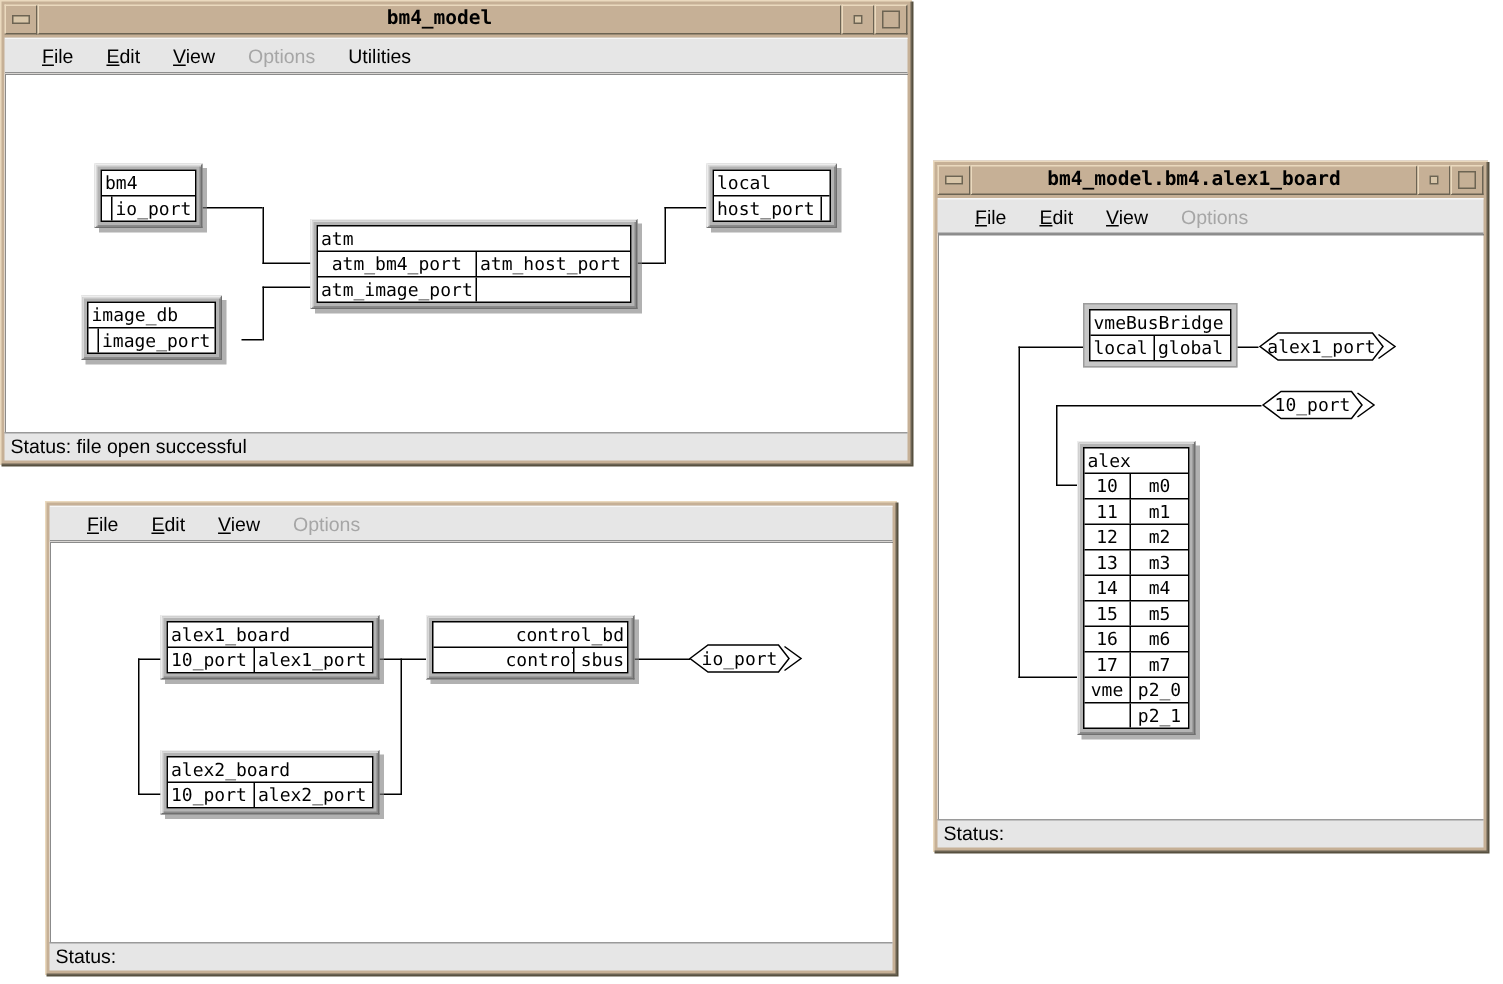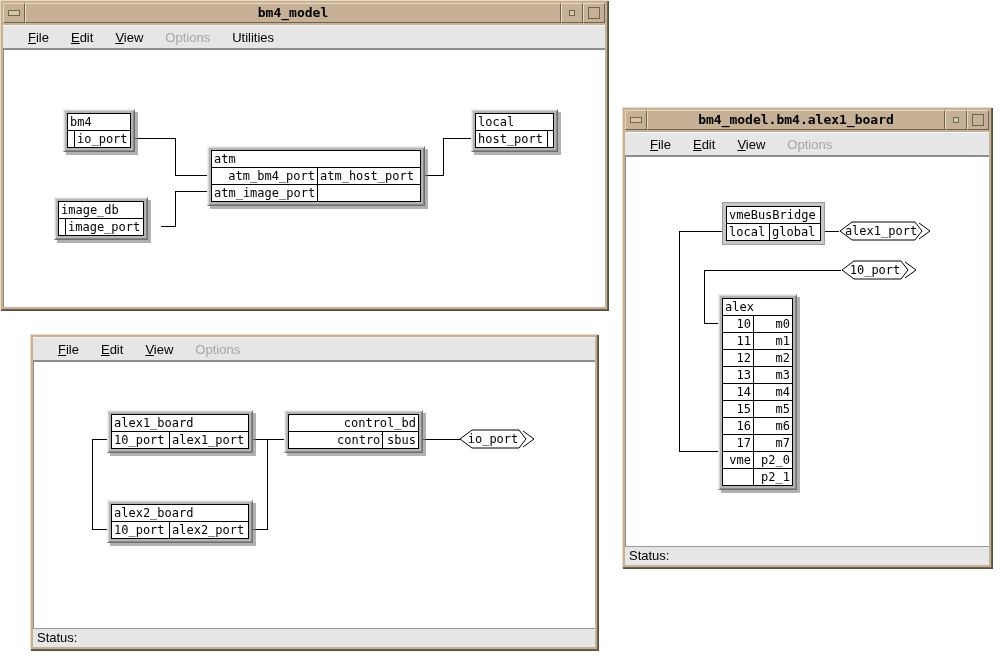--- a/index.html
+++ b/index.html
@@ -29,21 +29,21 @@
     white-space:nowrap;overflow:hidden;}
   
   .node{position:absolute;background:#b4b4b4;border:1px solid;border-color:#ededed #6f6f6f #6f6f6f #ededed;
     padding:3px;box-shadow:3px 3px 0 rgba(125,125,125,.6), inset 1px 1px 0 #d9d9d9, inset -1px -1px 0 #8a8a8a;}
   .node.flat{background:#c6c6c6;border-color:#9c9c9c;box-shadow:none;}
   .node-inner{border:1px solid #000;background:#fff;font:12px "DejaVu Sans Mono",monospace;color:#000;}
   .nrow{display:flex;height:16px;line-height:16px;border-top:1px solid #000;white-space:nowrap;}
   .nrow:first-child{border-top:0;}
   .ncell{box-sizing:border-box;padding:0 2px;border-left:1px solid #000;overflow:hidden;}
   .ncell:first-child{border-left:0;}
-  .ncell.ctr{text-align:right;}
+  .ncell.ctr{text-align:center;}
   .ncell.stub{width:6px;padding:0;}
   .ncell.fill{flex:1;}
   .ln{position:absolute;background:#000;}
   .hex{position:absolute;}
   .hex svg{position:absolute;left:0;top:0;}
   .hex .hex-label{position:absolute;left:0;right:8px;top:0;bottom:0;text-align:center;
     font:12px "DejaVu Sans Mono",monospace;line-height:20px;color:#000;}
 </style>
 </head>
 <body>
@@ -125,20 +125,21 @@
         <div class="nrow">
             <div class="ncell fill">local</div>
           </div>
         <div class="nrow">
             <div class="ncell fill">host_port</div>
             <div class="ncell stub"></div>
           </div>
       </div>
     </div>
   </div>
+  <div class="statusbar">Status: file open successful</div>
 </div>
 
 <div class="window" style="left:30px;top:334px;width:568px;height:316px;">
   <div class="menubar">
     <span class="menu-item mn">File</span>
     <span class="menu-item mn">Edit</span>
     <span class="menu-item mn">View</span>
     <span class="menu-item disabled">Options</span>
   </div>
   <div class="canvas">

